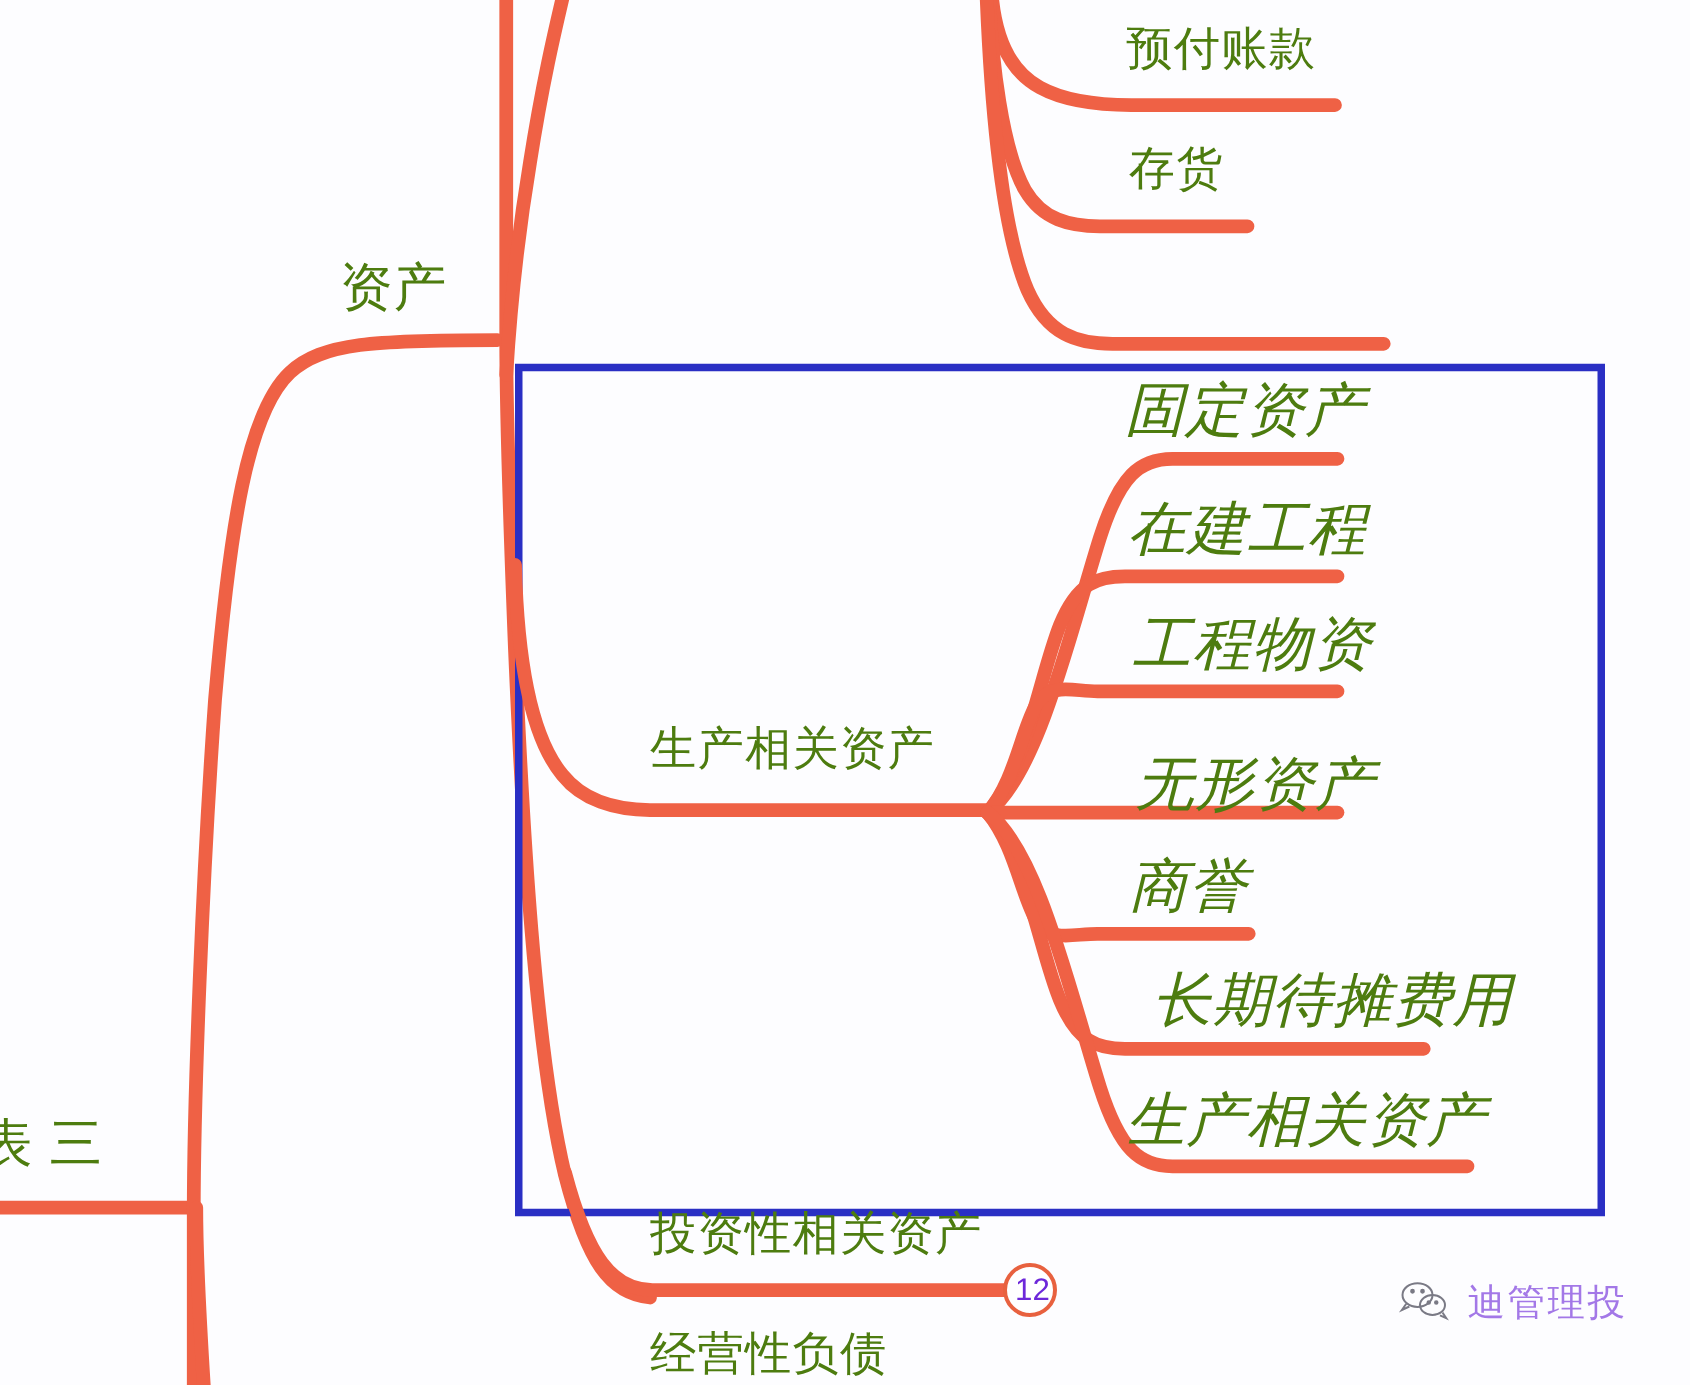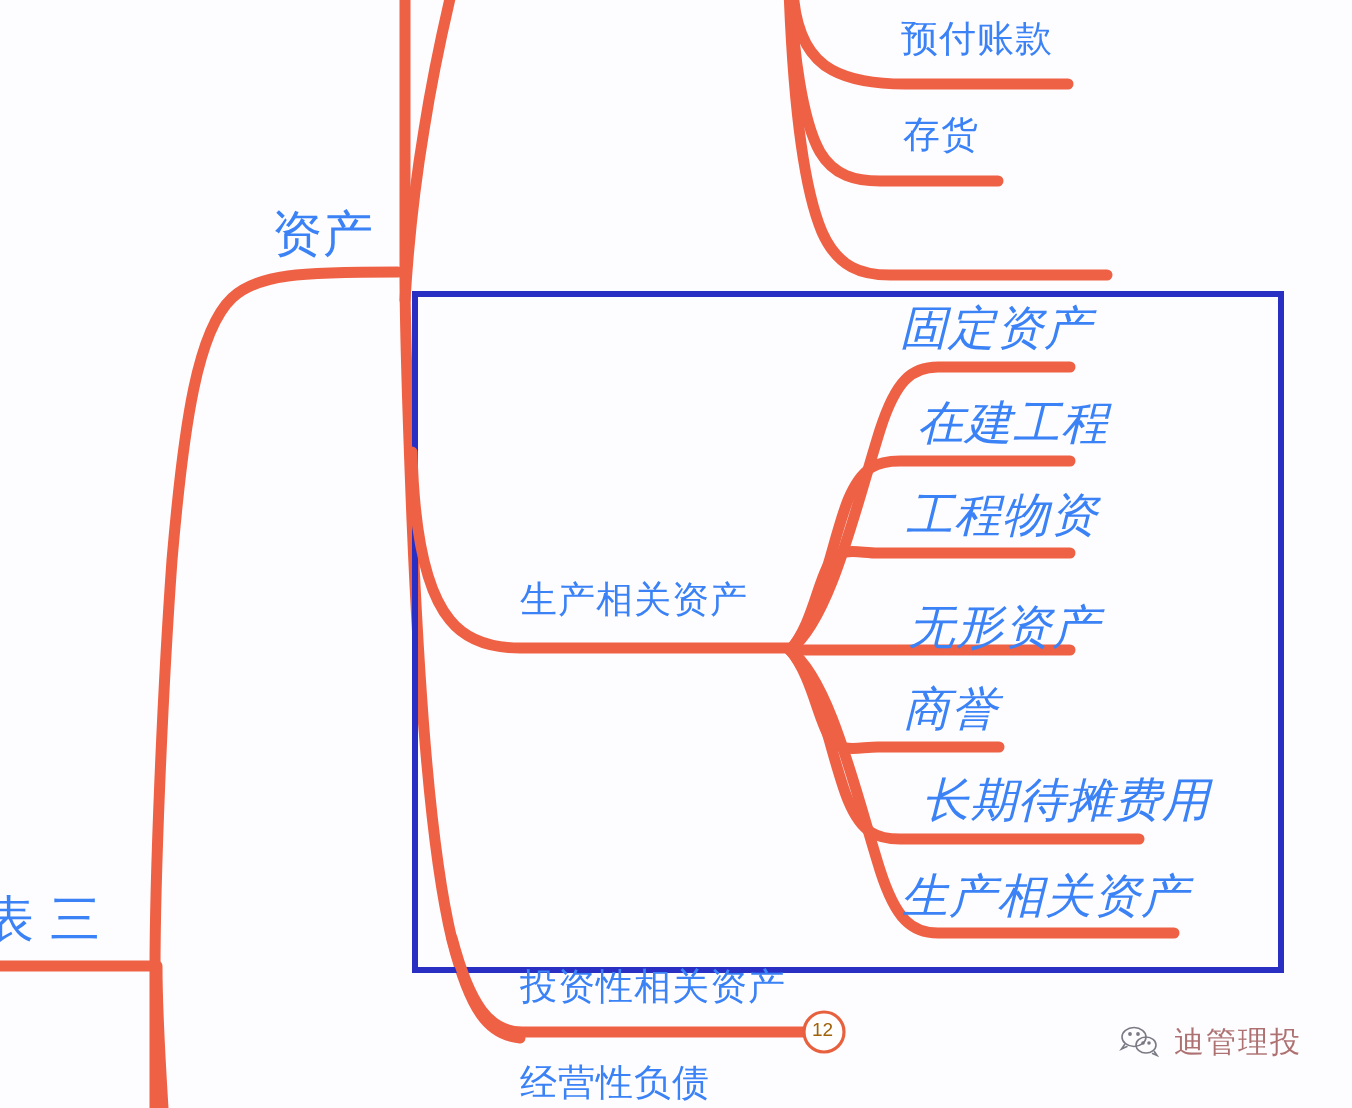--- a/index.html
+++ b/index.html
@@ -14,52 +14,52 @@
     overflow:hidden;
   }
   #mindmap-svg{
     position:absolute;
     left:0; top:0;
     width:1352px;
     height:1108px;
   }
   .node-label{
     position:absolute;
-    color:#3b82f6;
+    color:#4d7c0f;
     font-size:37px;
     line-height:1.05;
     letter-spacing:1px;
     white-space:nowrap;
     font-weight:400;
     font-family:"Liberation Sans","DejaVu Sans",sans-serif;
   }
-  .node-label.lvl1{ font-size:50px; }
+  .node-label.lvl1{ font-size:42px; }
   .node-label.lvl2{ font-size:37px; }
   .node-label.lvl3{ font-size:47px;font-style:italic; }
   .badge-num{
     position:absolute;
-    color:#a16207;
-    font-size:19px;
+    color:#6d28d9;
+    font-size:25px;
     line-height:1;
     white-space:nowrap;
     font-family:"Liberation Sans","DejaVu Sans",sans-serif;
     text-align:center;
   }
   #watermark{
     position:absolute;
     left:1118px;
     top:1022px;
     display:flex;
     align-items:center;
     gap:14px;
     opacity:.62;
   }
   #watermark .wm-text{
     font-size:30px;
-    color:#7f1d1d;
+    color:#6d28d9;
     letter-spacing:2px;
     white-space:nowrap;
     font-family:"Liberation Sans","DejaVu Sans",sans-serif;
   }
   #watermark .wm-icon{ display:block; }
 </style>
 </head>
 <body>
 
 <div id="stage">
@@ -141,21 +141,21 @@
   <div class="node-label lvl1" style="left:-16px; top:893px;">表 三</div>
 
   <div class="node-label lvl1" style="left:272px; top:208px;">资产</div>
 
   <div class="node-label lvl2" style="left:901px; top:20px;">预付账款</div>
   <div class="node-label lvl2" style="left:903px; top:116px;">存货</div>
 
   <div class="node-label lvl2" style="left:520px; top:583px;font-family:Liberation Mono, monospace;">生产相关资产</div>
 
   <div class="node-label lvl3" style="left:900px; top:303px;">固定资产</div>
-  <div class="node-label lvl3" style="left:902px; top:398px;margin-left:15px;">在建工程</div>
+  <div class="node-label lvl3" style="left:902px; top:398px;">在建工程</div>
   <div class="node-label lvl3" style="left:906px; top:490px;">工程物资</div>
   <div class="node-label lvl3" style="left:908px; top:602px;">无形资产</div>
   <div class="node-label lvl3" style="left:903px; top:684px;">商誉</div>
   <div class="node-label lvl3" style="left:903px; top:775px;margin-left:19px;">长期待摊费用</div>
   <div class="node-label lvl3" style="left:901px; top:871px;">生产相关资产</div>
 
   <div class="node-label lvl2" style="left:520px; top:968px;">投资性相关资产</div>
   <div class="node-label lvl2" style="left:520px; top:1064px;">经营性负债</div>
 
   <div class="badge-num" style="left:812px; top:1020px;">12</div>

